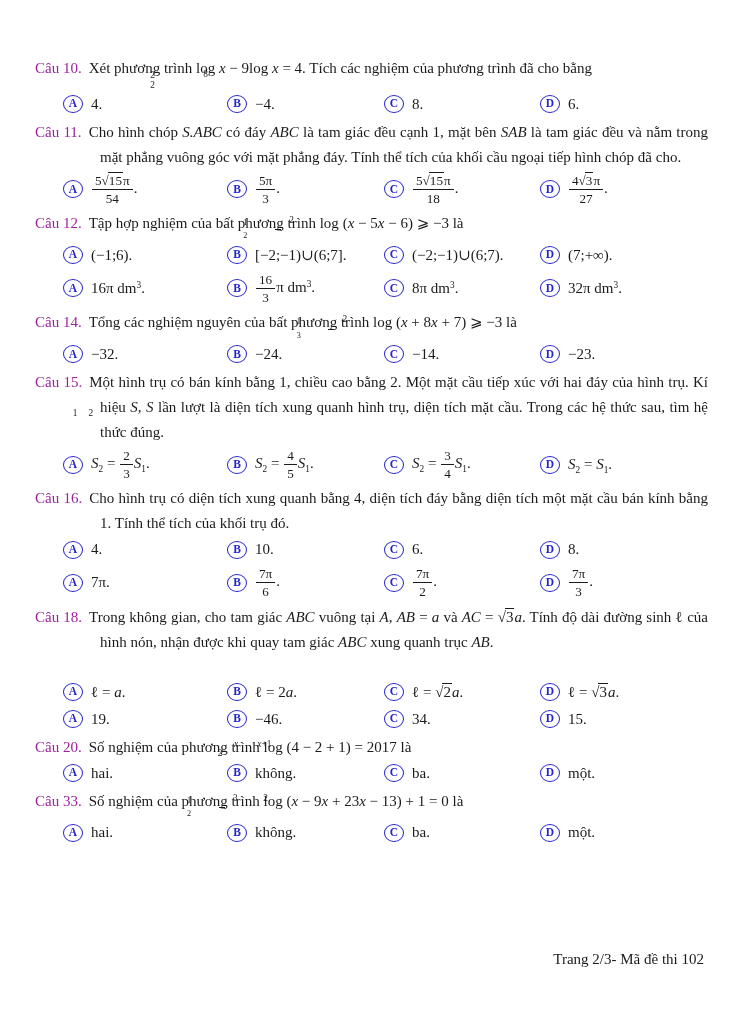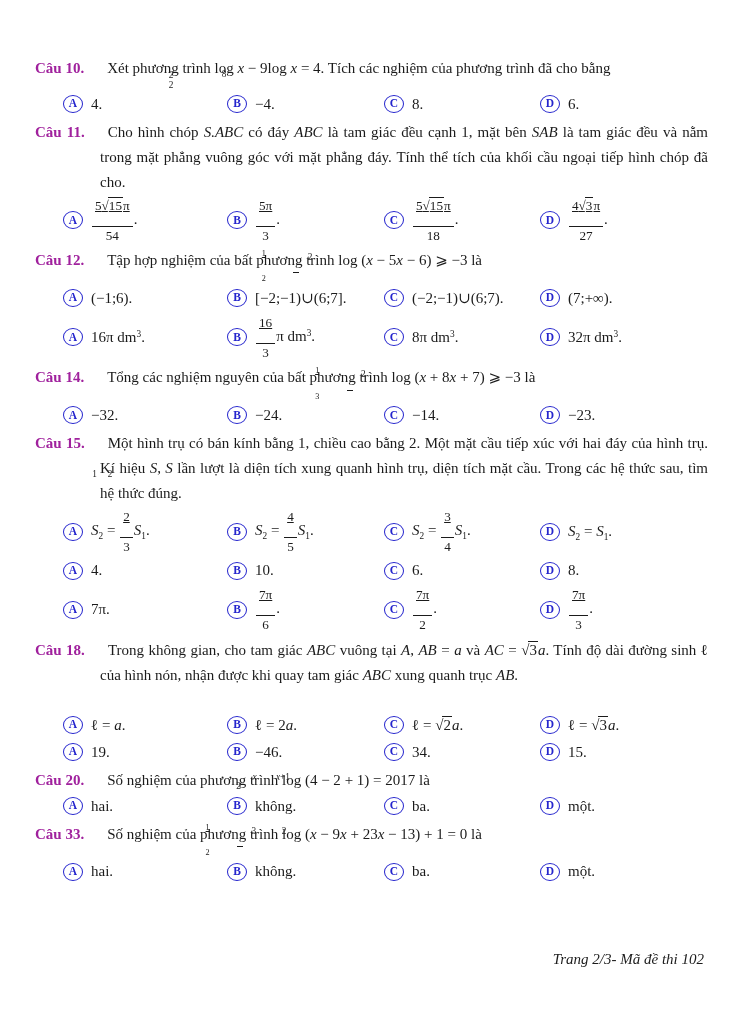--- a/index.html
+++ b/index.html
@@ -22,23 +22,23 @@
   .question { margin-bottom: 4px; }
   .stem {
     margin: 0;
     padding-left: 65px;
     text-indent: -65px;
     text-align: justify;
     font-size: 15px;
     line-height: 25px;
   }
   .qlabel {
-    font-weight: bold;
+    font-weight: normal;
     color: var(--c-label);
-    margin-right: 23px;
+    margin-right: 7px;
   }
   .opts {
     display: grid;
     grid-template-columns: 164px 157px 156px auto;
     margin-left: 28px;
     margin-top: 2px;
     align-items: center;
     font-size: 15px;
     line-height: 21px;
   }
@@ -61,33 +61,32 @@
   .msub { font-size: 62%; vertical-align: -0.45em; line-height: 1; display: inline-block; }
   .msup { font-size: 62%; vertical-align: 0.55em; line-height: 1; display: inline-block; }
   .mfrac {
     display: inline-block;
     vertical-align: middle;
     text-align: center;
     font-size: 0.88em;
     line-height: 1.0;
     margin: 0 1px;
   }
-  .mnum { display: block; padding: 1px 3px 14px; border-bottom: 1.2px solid currentColor; text-decoration: underline; }
+  .mnum { display: block; padding: 1px 3px 2px; border-bottom: 1.2px solid currentColor; }
   .mden { display: block; padding: 2px 3px 1px; }
   .msqrt { white-space: nowrap; }
   .rad { letter-spacing: -1px; }
   .rbar { border-top: 1.2px solid currentColor; padding: 0 1px; }
   .mk {
     display: inline-flex; flex-direction: column; align-items: flex-start;
     vertical-align: -0.55em; font-size: 62%; line-height: 1.1;
   }
   .footer {
     position: absolute;
     right: 38px; bottom: 56px;
-    font-style: italic;
     font-size: 15px;
   }
 </style>
 </head>
 <body>
 
 <div class="page">
   <div class="content">
       <div class="question">
         <p class="stem"><span class="qlabel">Câu 10.</span><span>Xét phương trình log<span class="mk">
@@ -211,20 +210,21 @@
             <span class="letter">C</span>
             <span class="opt-text"><span class="mit">S</span><span class="msub">2</span> = <span class="mfrac"><span class="mnum">3</span><span class="mden">4</span></span><span class="mit">S</span><span class="msub">1</span>.</span>
           </span>
           <span class="opt">
             <span class="letter">D</span>
             <span class="opt-text"><span class="mit">S</span><span class="msub">2</span> = <span class="mit">S</span><span class="msub">1</span>.</span>
           </span>
         </div>
       </div>
       <div class="question">
+        <p class="stem"><span class="qlabel">Câu 16.</span><span>Cho hình trụ có diện tích xung quanh bằng 4, diện tích đáy bằng diện tích một mặt cầu bán kính bằng 1. Tính thể tích của khối trụ đó.</span></p>
         <div class="opts">
           <span class="opt">
             <span class="letter">A</span>
             <span class="opt-text">4.</span>
           </span>
           <span class="opt">
             <span class="letter">B</span>
             <span class="opt-text">10.</span>
           </span>
           <span class="opt">

